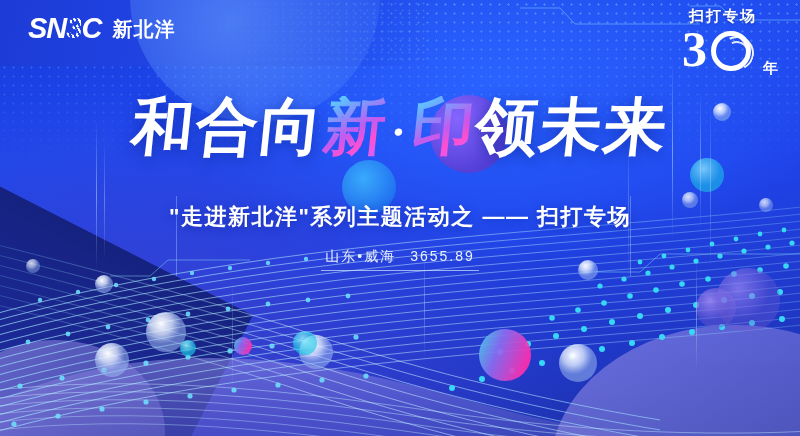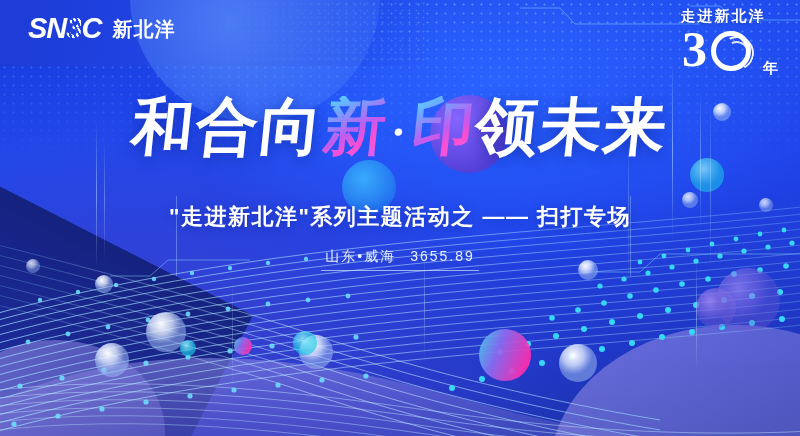--- a/index.html
+++ b/index.html
@@ -369,21 +369,21 @@
 
   <div class="headbar"></div>
   <div class="headcircle"></div>
 
   <div class="logo-wrap">
     <div class="snbc"><span>SN</span><span class="stripe">3</span><span>C</span></div>
     <div class="cnname">新北洋</div>
   </div>
 
   <div class="badge30">
-    <div class="zz">走进新北洋</div>
+    <div class="zz">扫打专场</div>
     <div class="num">
       <div class="n3">3</div>
       <div class="ring"></div>
       <div class="arc1"></div>
       <div class="arc2"></div>
       <div class="nian">年</div>
     </div>
   </div>
 
   <div class="blob-purple"></div>

